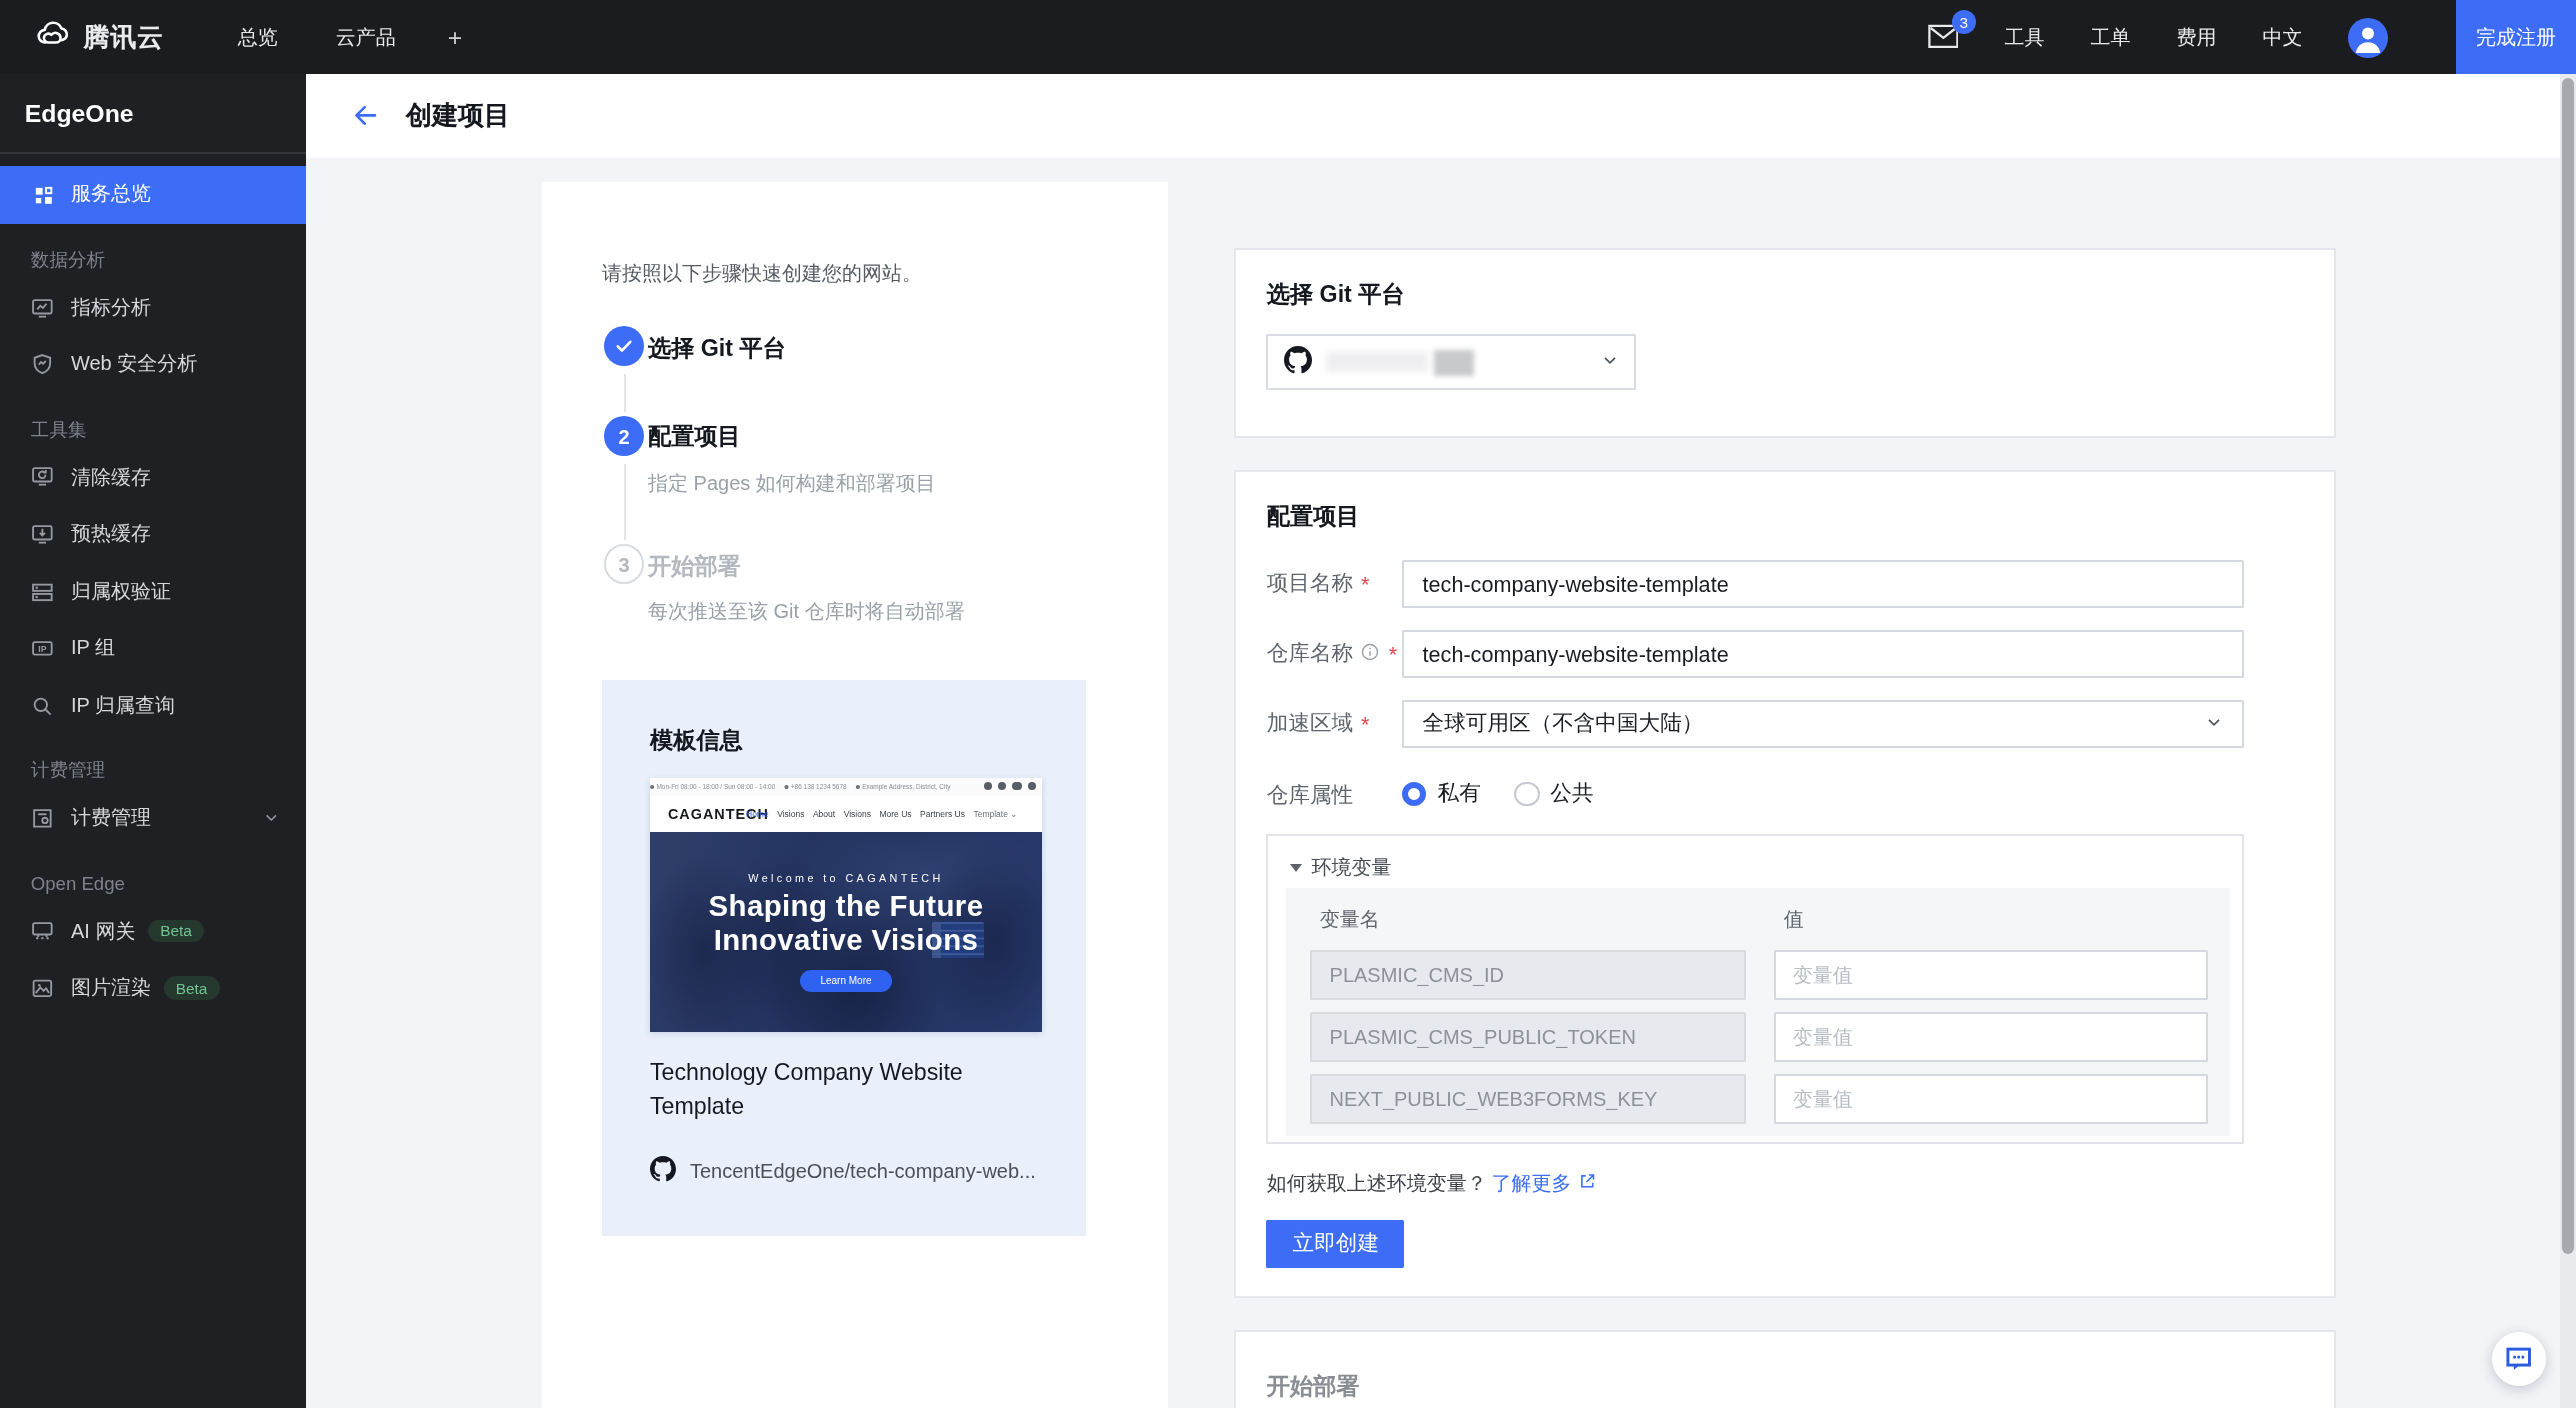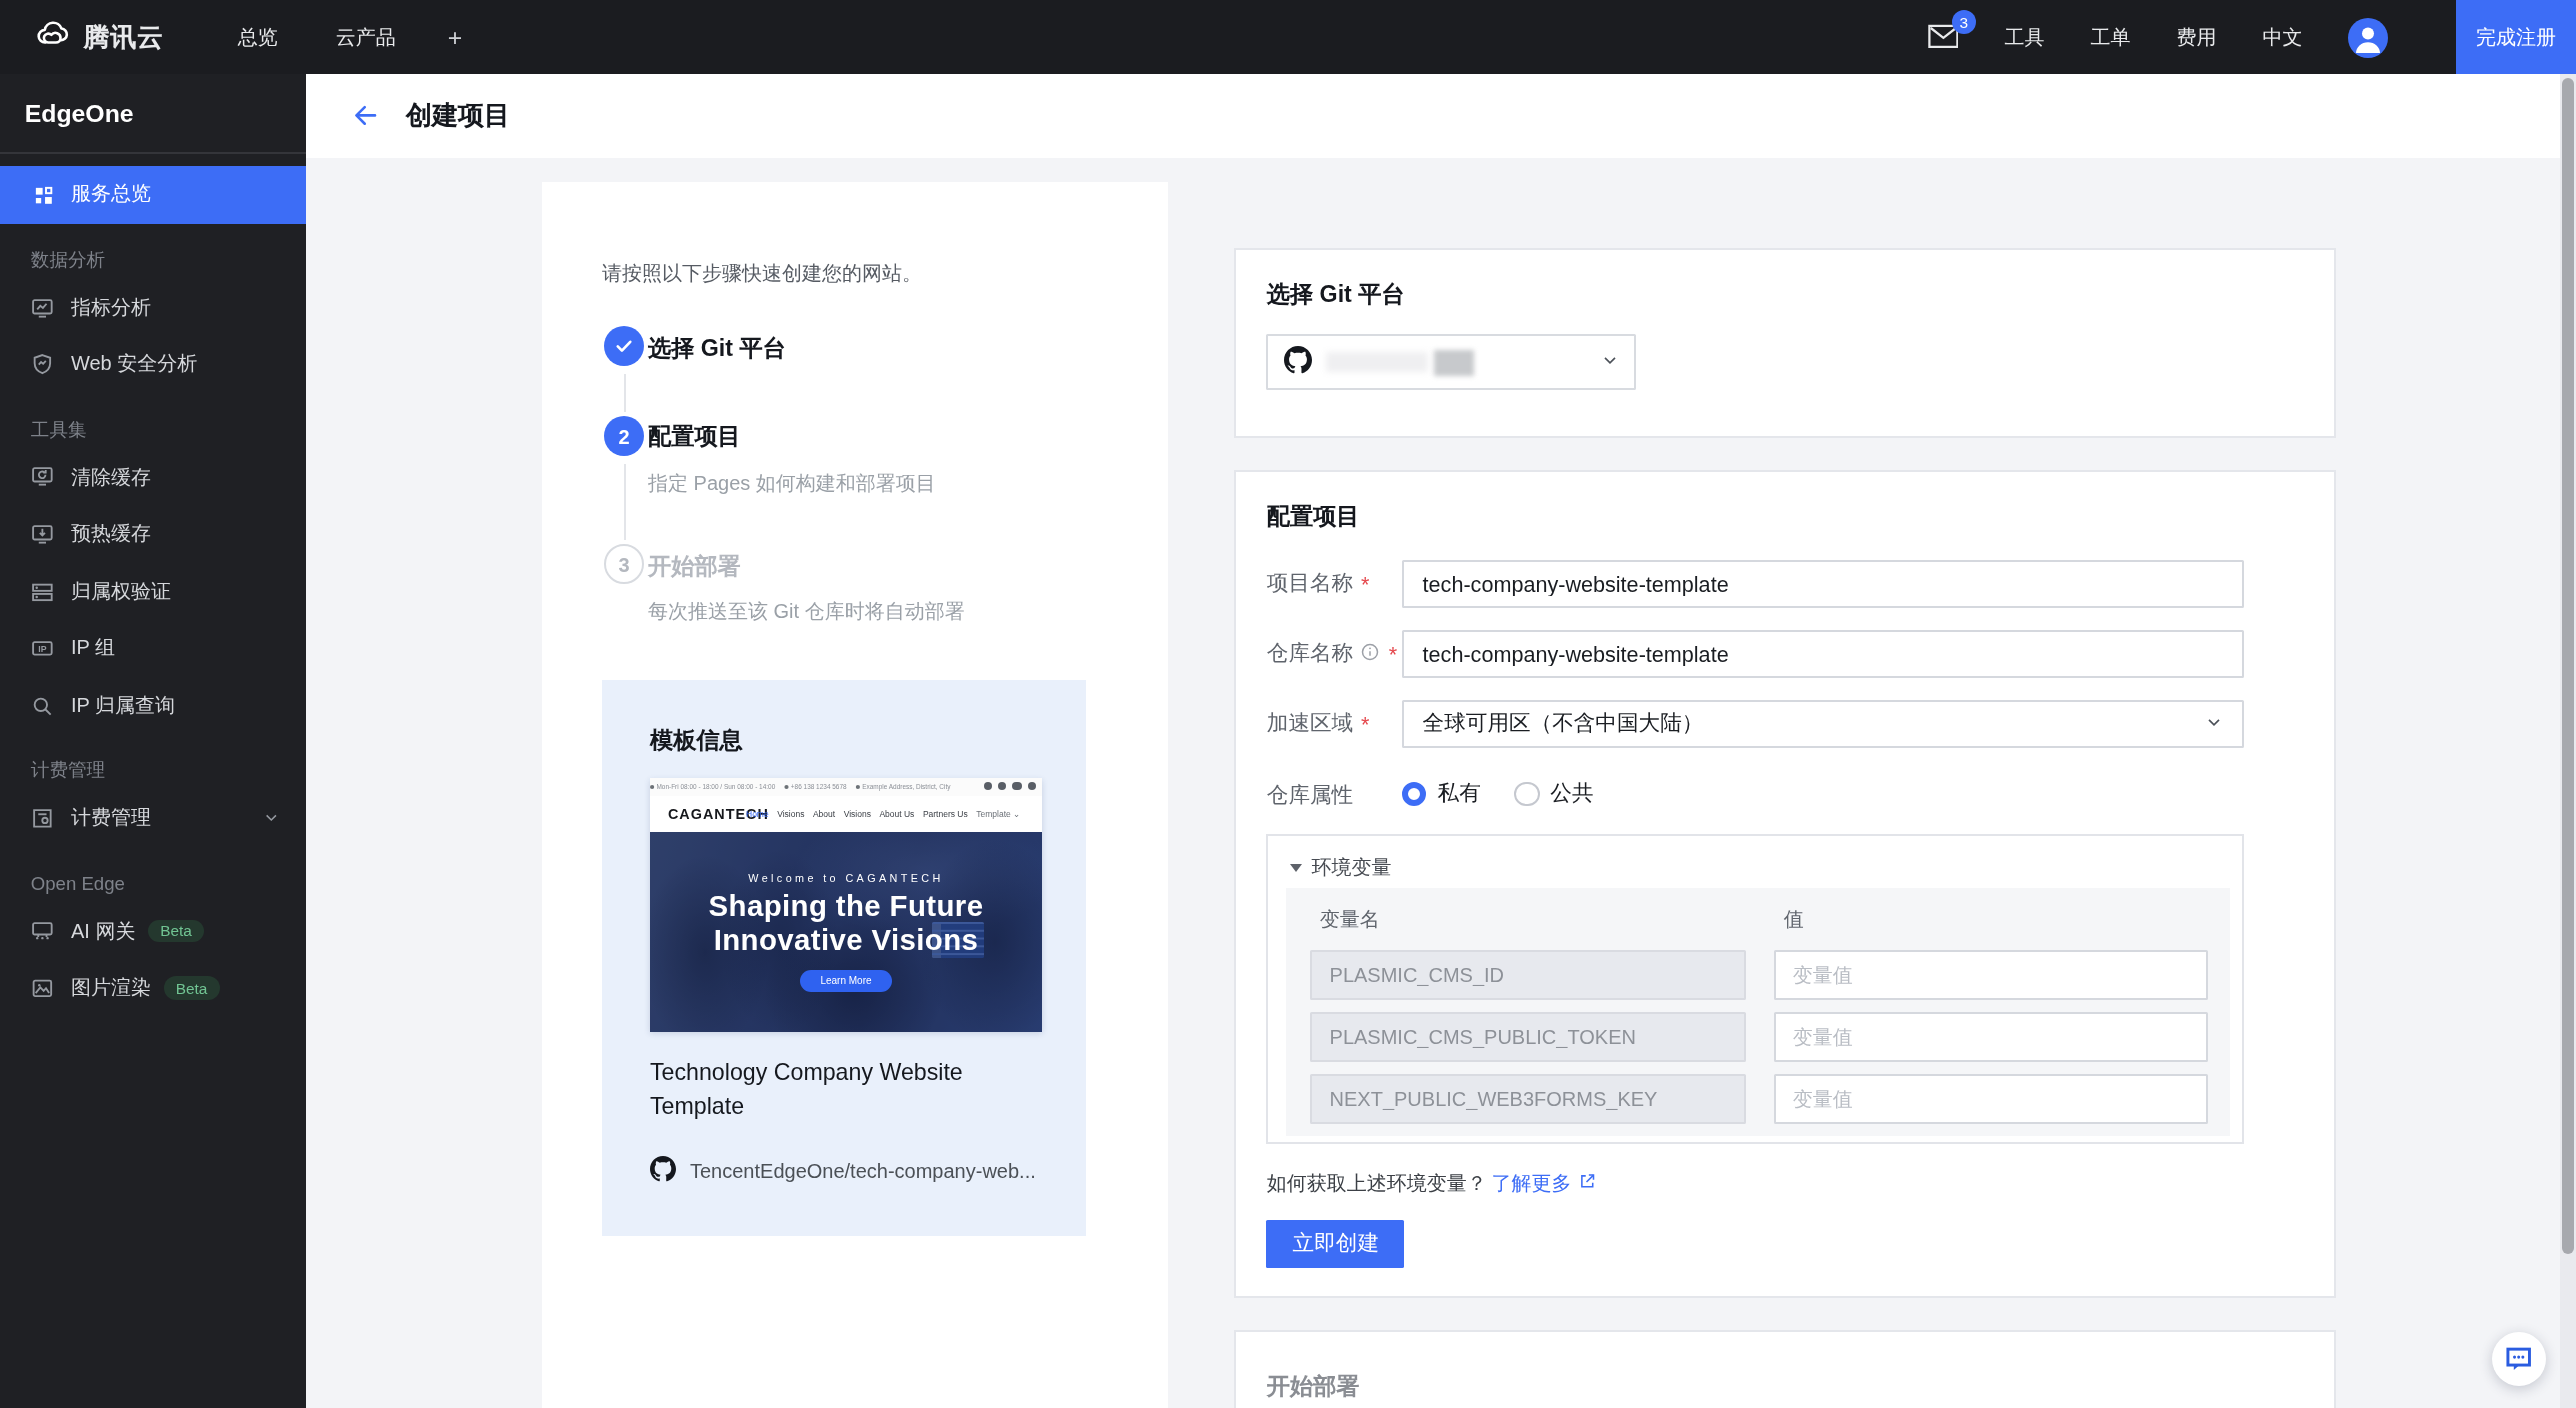--- a/index.html
+++ b/index.html
@@ -347,21 +347,21 @@
                 <i></i>
               </div>
           </div>
           <div class="pv-nav">
             <span class="pv-brand">CAGANTECH</span>
             <span class="pv-links">
               <span class="on">Home</span>
               <span>Visions</span>
               <span>About</span>
               <span>Visions</span>
-              <span>About Us</span>
+              <span>More Us</span>
               <span>Partners Us</span>
               <span class="pv-lang"><span>Template</span> ⌄</span>
             </span>
           </div>
           <div class="pv-hero">
             <div class="pv-screen"></div>
             <div class="pv-copy">
               <div class="pv-welcome">Welcome to CAGANTECH</div>
               <div class="pv-headline"><span>Shaping the Future</span><br><span>Innovative Visions</span></div>
               <div class="pv-cta">Learn More</div>

